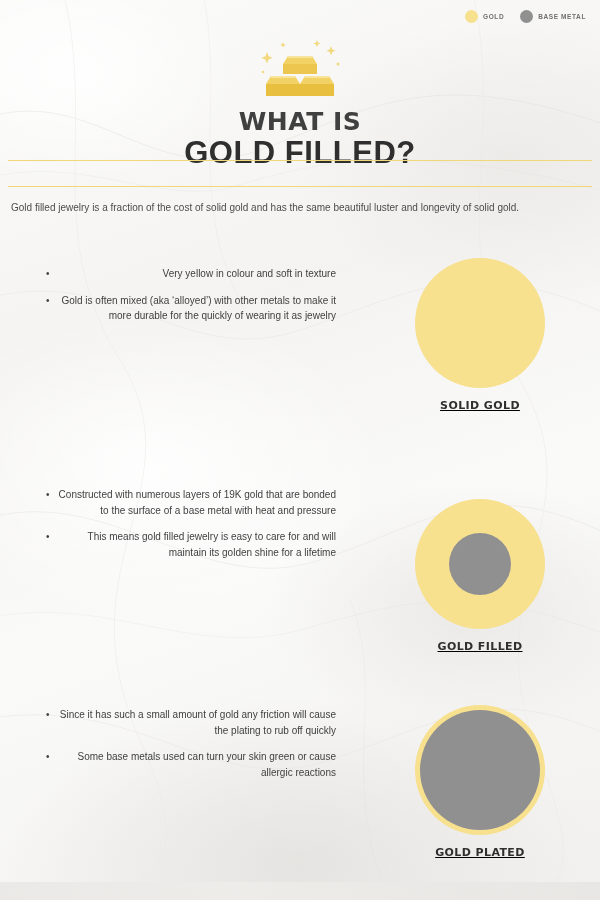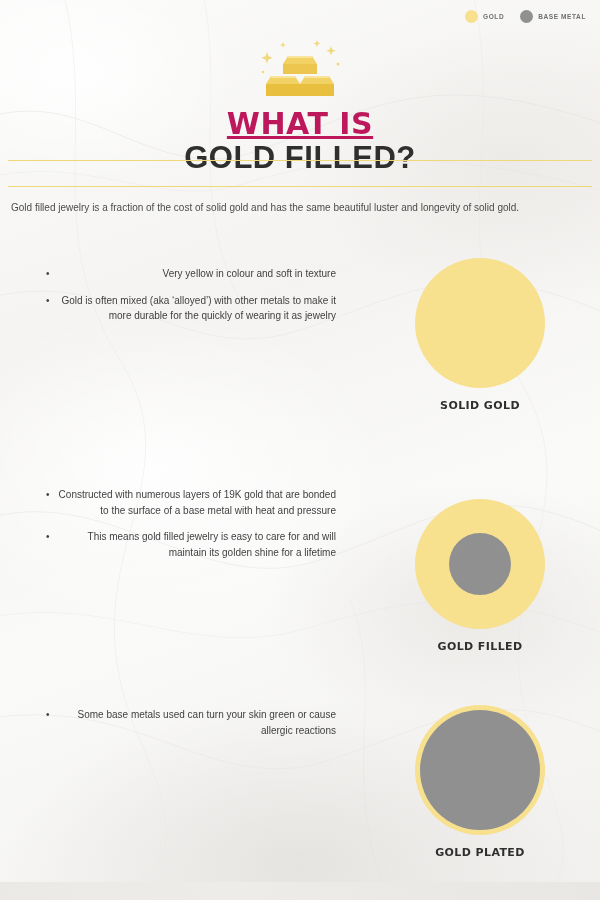--- a/index.html
+++ b/index.html
@@ -82,25 +82,24 @@
   .title-block {
     position: absolute;
     top: 108px;
     left: 0;
     width: 100%;
     text-align: center;
   }
   .title-1 {
     font-family: "DejaVu Sans", sans-serif;
     font-weight: bold;
-    font-size: 30px;
+    font-size: 25px;
     letter-spacing: 0.5px;
-    color: #be185d;
+    color: #404040;
     line-height: 1.08;
-    text-decoration: underline;
   }
   .title-2 {
     font-family: Liberation Sans, sans-serif;
     font-weight: bold;
     font-size: 31px;
     letter-spacing: 0.5px;
     color: #2f2f2f;
     line-height: 1.18;
   }
 
@@ -150,20 +149,21 @@
     left: 0;
     top: 0;
     color: #3f3f3f;
   }
 
   .visual {
     position: absolute;
     left: 360px;
     width: 240px;
     text-align: center;
+    text-decoration: underline;
   }
   .circle-outer {
     margin: 0 auto;
     border-radius: 50%;
     position: relative;
   }
   .circle-inner {
     position: absolute;
     border-radius: 50%;
     left: 50%;
@@ -287,20 +287,21 @@
     <div class="visual" style="top:16px;">
       <div class="circle-outer" style="width:130px;height:130px;background:#f7e08e;">
         <div class="circle-inner" style="width:62px;height:62px;background:#909090;"></div>
       </div>
       <div class="visual-label">GOLD FILLED</div>
     </div>
   </div>
 
   <div class="section" style="top:705px;">
     <div class="bullets" style="top:2px;">
+      <div class="bullet">Since it has such a small amount of gold any friction will cause the plating to rub off quickly</div>
       <div class="bullet">Some base metals used can turn your skin green or cause allergic reactions</div>
     </div>
     <div class="visual" style="top:0;">
       <div class="circle-outer" style="width:130px;height:130px;background:#f7e08e;">
         <div class="circle-inner" style="width:120px;height:120px;background:#909090;"></div>
       </div>
       <div class="visual-label">GOLD PLATED</div>
     </div>
   </div>
 

